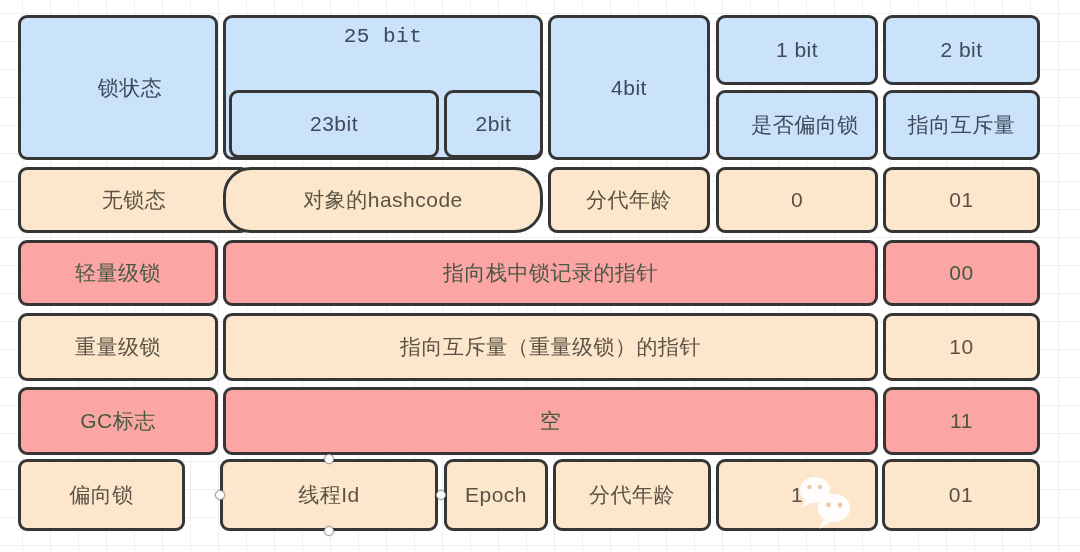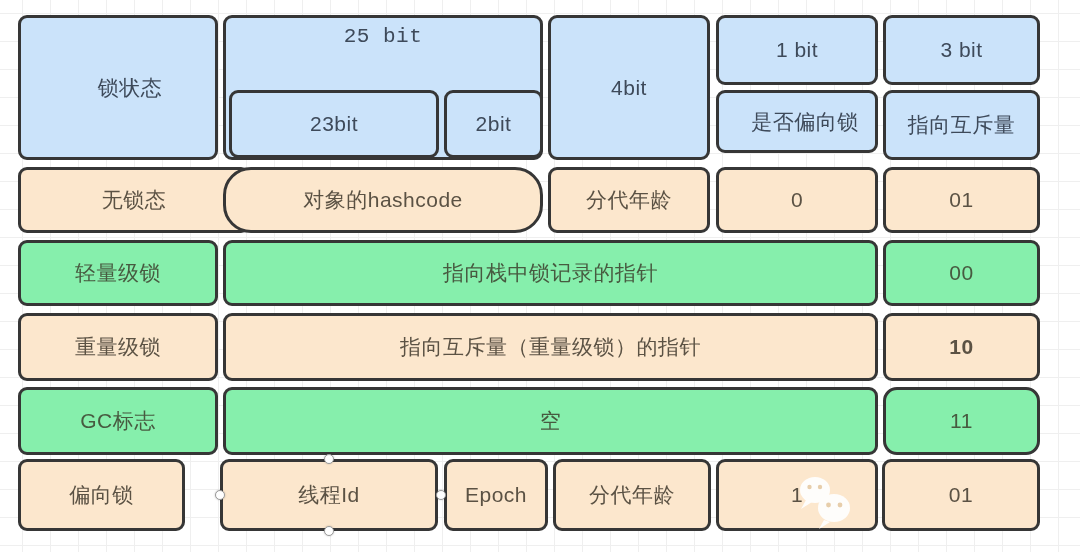--- a/index.html
+++ b/index.html
@@ -18,21 +18,21 @@
     border:3px solid #363636;
     border-radius:9px;
     box-sizing:border-box;
     display:flex;align-items:center;justify-content:center;
     font-size:21px;
     letter-spacing:0.5px;
     line-height:1.1;
   }
   .blue{background:#cbe3fa;color:#3e4a5a;}
   .orange{background:#fce7cd;color:#5b5244;}
-  .green{background:#86efac;color:#475a40;}
+  .green{background:#fca5a5;color:#475a40;}
   .top-label{align-items:flex-start;}
   .top-label .lbl{margin-top:7px;font-family:Liberation Mono, monospace;}
   .handle{
     position:absolute;width:10px;height:10px;border-radius:50%;
     background:#ffffff;border:1.5px solid #9a9a9a;box-sizing:border-box;
     box-shadow:0 0 2px rgba(0,0,0,0.25);
     z-index:30;
   }
   .watermark{
     position:absolute;left:794px;top:472px;z-index:40;
@@ -64,26 +64,26 @@
   <span>2bit</span>
 </div>
 
 <div class="cell blue" style="left:548px;top:15px;width:162px;height:145px;">
   <span>4bit</span>
 </div>
 
 <div class="cell blue" style="left:716px;top:15px;width:162px;height:70px;">
   <span>1 bit</span>
 </div>
-<div class="cell blue" style="left:716px;top:90px;width:162px;height:63px;padding-left:16px;">
+<div class="cell blue" style="left:716px;top:90px;width:162px;height:70px;padding-left:16px;">
   <span>是否偏向锁</span>
 </div>
 
 <div class="cell blue" style="left:883px;top:15px;width:157px;height:70px;">
-  <span>3 bit</span>
+  <span>2 bit</span>
 </div>
 <div class="cell blue" style="left:883px;top:90px;width:157px;height:70px;">
   <span>指向互斥量</span>
 </div>
 
 <div class="cell orange" style="left:18px;top:167px;width:232px;height:66px;">
   <span>无锁态</span>
 </div>
 <div class="cell orange" style="left:223px;top:167px;width:320px;height:66px;border-radius:28px;">
   <span>对象的hashcode</span>
@@ -107,31 +107,31 @@
 <div class="cell green" style="left:883px;top:240px;width:157px;height:66px;">
   <span>00</span>
 </div>
 
 <div class="cell orange" style="left:18px;top:313px;width:200px;height:68px;">
   <span>重量级锁</span>
 </div>
 <div class="cell orange" style="left:223px;top:313px;width:655px;height:68px;">
   <span>指向互斥量（重量级锁）的指针</span>
 </div>
-<div class="cell orange" style="left:883px;top:313px;width:157px;height:68px;font-weight:bold;">
+<div class="cell orange" style="left:883px;top:313px;width:157px;height:68px;">
   <span>10</span>
 </div>
 
 <div class="cell green" style="left:18px;top:387px;width:200px;height:68px;">
   <span>GC标志</span>
 </div>
 <div class="cell green" style="left:223px;top:387px;width:655px;height:68px;">
   <span>空</span>
 </div>
-<div class="cell green" style="left:883px;top:387px;width:157px;height:68px;border-radius:14px;">
+<div class="cell green" style="left:883px;top:387px;width:157px;height:68px;">
   <span>11</span>
 </div>
 
 <div class="cell orange" style="left:18px;top:459px;width:167px;height:72px;">
   <span>偏向锁</span>
 </div>
 <div class="cell orange" style="left:220px;top:459px;width:218px;height:72px;">
   <span>线程Id</span>
 </div>
 <div class="cell orange" style="left:444px;top:459px;width:104px;height:72px;">

